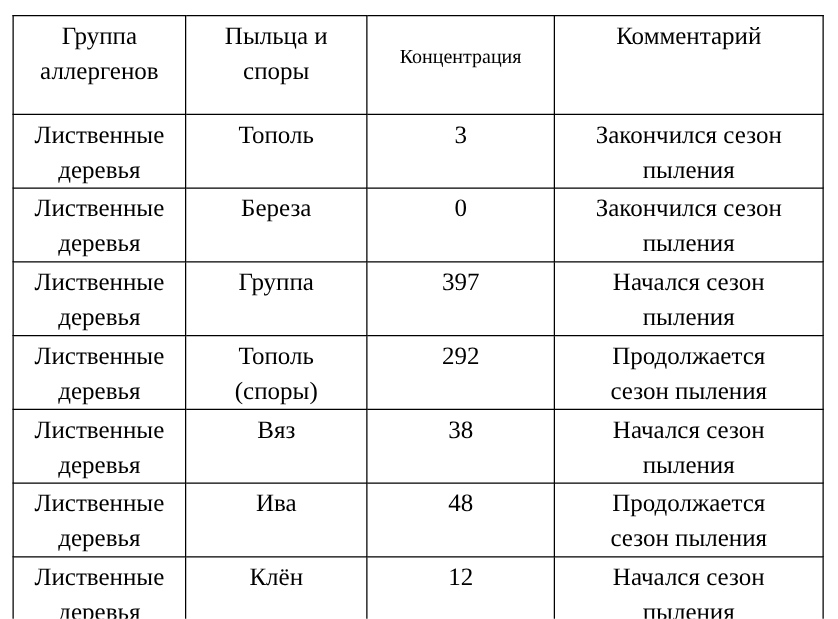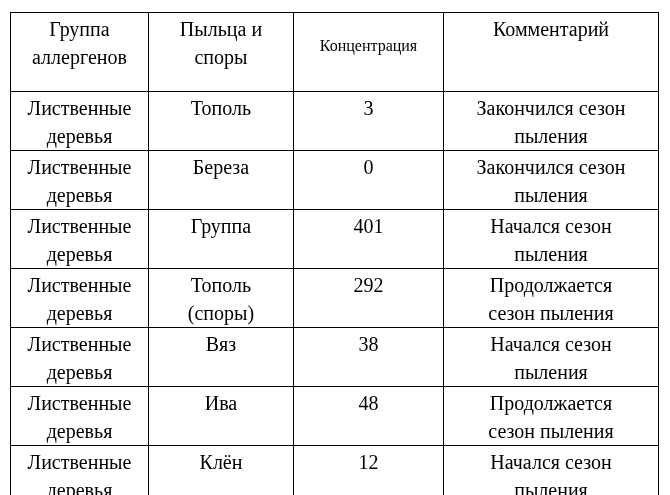--- a/index.html
+++ b/index.html
@@ -79,21 +79,21 @@
 деревья</td>
       <td>Береза</td>
       <td>0</td>
       <td>Закончился сезон
 пыления</td>
     </tr>
     <tr>
       <td>Лиственные
 деревья</td>
       <td>Группа</td>
-      <td>401</td>
+      <td>397</td>
       <td>Начался сезон
 пыления</td>
     </tr>
     <tr>
       <td>Лиственные
 деревья</td>
       <td>Тополь
 (споры)</td>
       <td>292</td>
       <td>Продолжается

